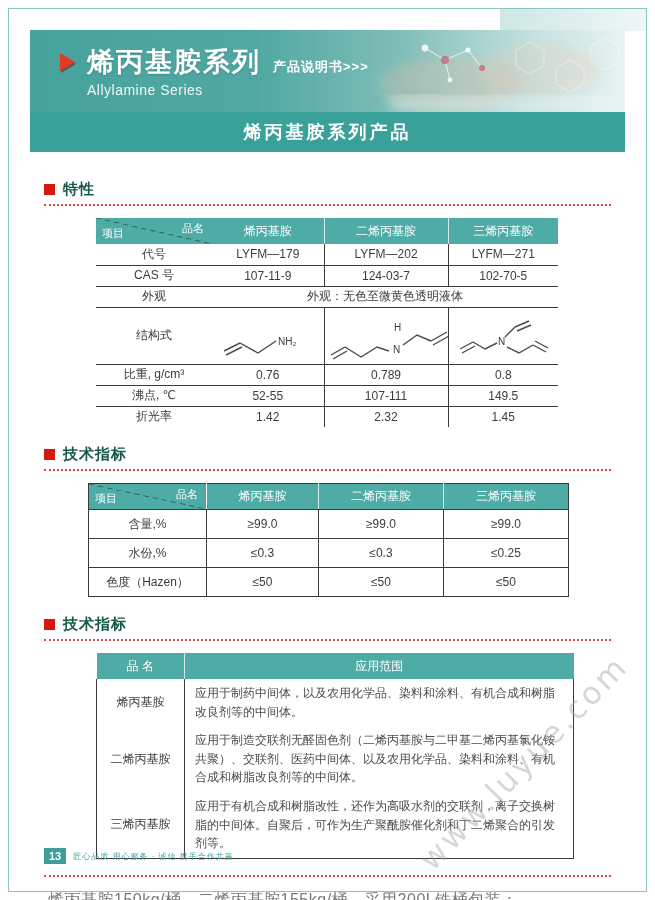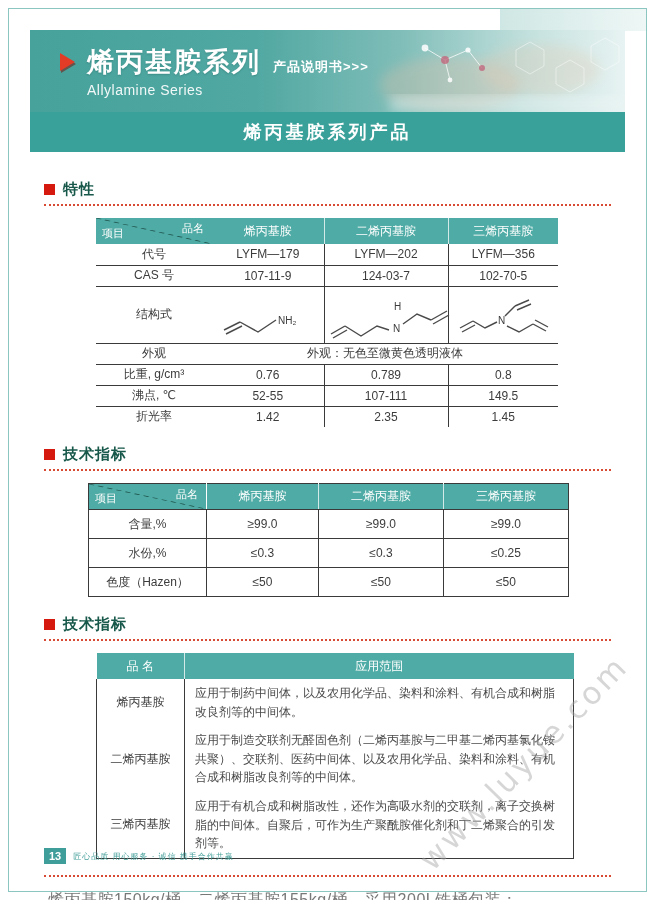--- a/index.html
+++ b/index.html
@@ -166,27 +166,31 @@
         <span class="c-bot">项目</span>
       </th>
       <th>烯丙基胺</th>
       <th class="hsep">二烯丙基胺</th>
       <th class="hsep">三烯丙基胺</th>
     </tr>
     <tr class="bline">
       <td class="label">代号</td>
       <td>LYFM—179</td>
       <td class="vline">LYFM—202</td>
-      <td class="vline">LYFM—356</td>
+      <td class="vline">LYFM—271</td>
     </tr>
     <tr class="bline">
       <td class="label">CAS 号</td>
       <td>107-11-9</td>
       <td class="vline">124-03-7</td>
       <td class="vline">102-70-5</td>
+    </tr>
+    <tr class="bline">
+      <td class="label">外观</td>
+      <td colspan="3">外观：无色至微黄色透明液体</td>
     </tr>
     <tr class="bline struct-row">
       <td class="label">结构式</td>
       <td class="struct">
         <svg width="100" height="46" viewBox="0 0 100 46">
           <g stroke="#4a4a4a" stroke-width="1.4" fill="none">
             <line x1="6" y1="38" x2="22" y2="30"></line>
                 <line x1="8" y1="42" x2="24" y2="34"></line>
             <polyline points="22,30 40,40 58,28"></polyline>
           </g>
@@ -218,39 +222,35 @@
                 <line x1="22" y1="35" x2="9" y2="42"></line>
             <polyline points="54,36 66,42 80,34"></polyline>
             <line x1="80" y1="34" x2="93" y2="41"></line>
                 <line x1="82" y1="30" x2="95" y2="37"></line>
           </g>
           <text x="45" y="34">N</text>
         </svg>
       </td>
     </tr>
     <tr class="bline">
-      <td class="label">外观</td>
-      <td colspan="3">外观：无色至微黄色透明液体</td>
-    </tr>
-    <tr class="bline">
       <td class="label">比重, g/cm³</td>
       <td>0.76</td>
       <td class="vline">0.789</td>
       <td class="vline">0.8</td>
     </tr>
     <tr class="bline">
       <td class="label">沸点, ℃</td>
       <td>52-55</td>
       <td class="vline">107-111</td>
       <td class="vline">149.5</td>
     </tr>
     <tr>
       <td class="label">折光率</td>
       <td>1.42</td>
-      <td class="vline">2.35</td>
+      <td class="vline">2.32</td>
       <td class="vline">1.45</td>
     </tr>
   </tbody>
     </table>
 
   <div class="sec" style="margin-top:18px">
     <div class="sec-head">
       <span class="red-sq"></span>
       <span class="sec-title">技术指标</span>
     </div>

